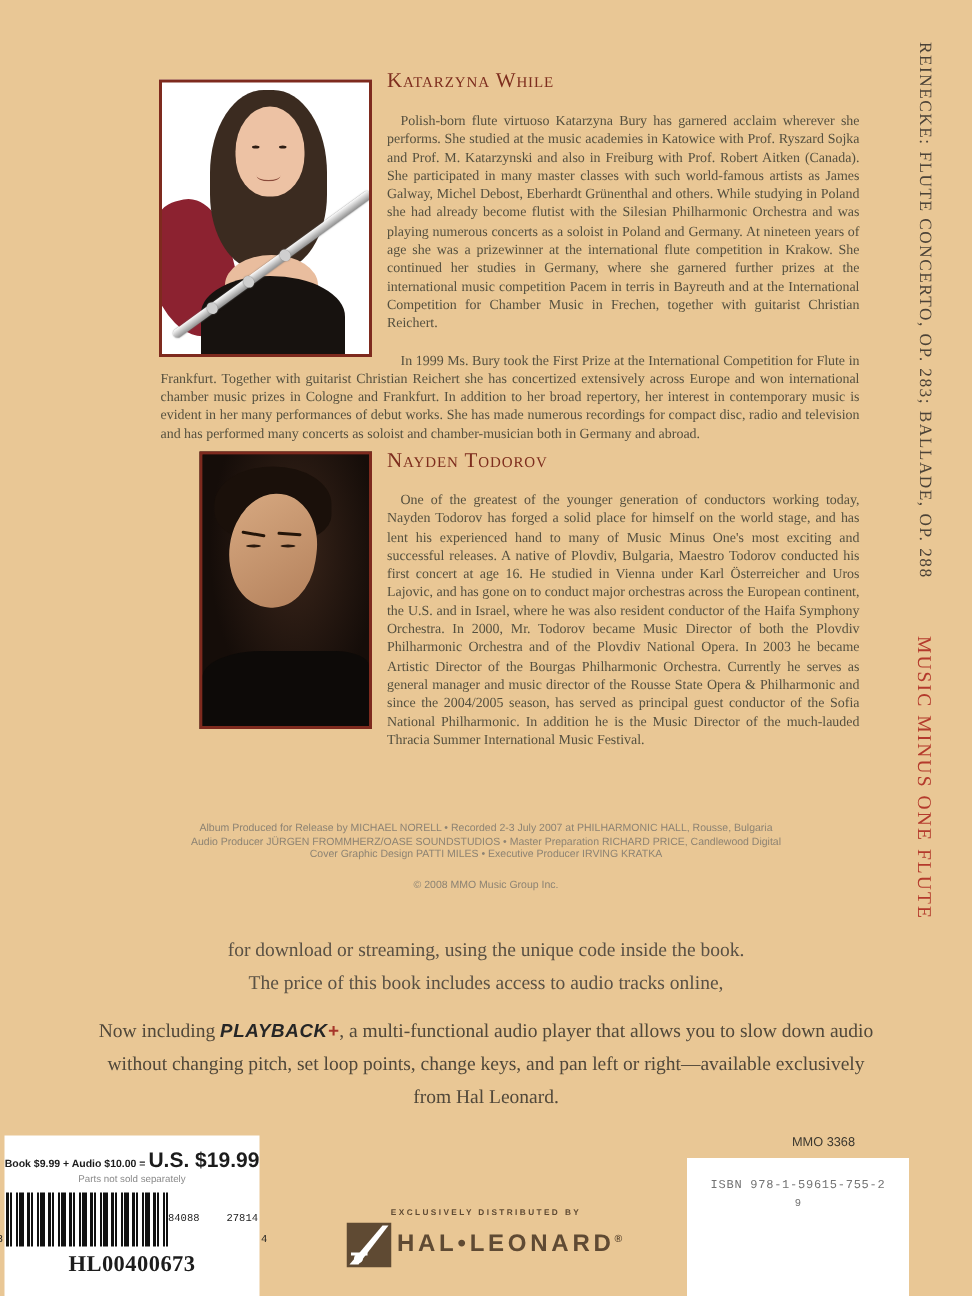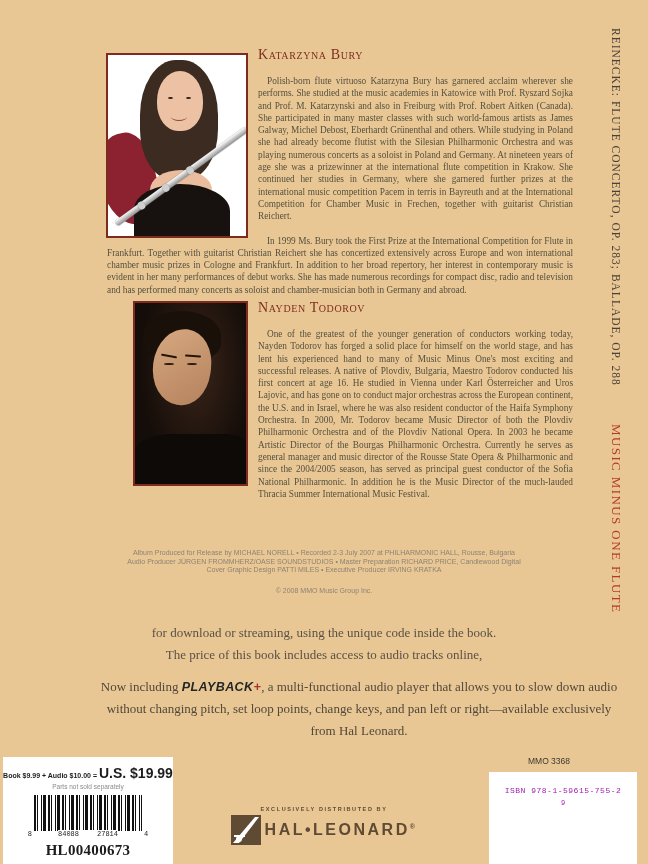--- a/index.html
+++ b/index.html
@@ -70,44 +70,44 @@
     position:absolute; left:0; top:587px; width:648px; text-align:center;
     font-family:"Liberation Sans", sans-serif; font-size:7px; color:#8d8373;
   }
   
   .price-note{
     position:absolute; left:0; top:622px; width:648px; text-align:center;
     font-size:13px; line-height:22px; color:#5a5144;
   }
   .playback-note{
     position:absolute; left:64px; top:676px; width:520px; text-align:center;
-    font-size:13px; line-height:22px; color:#51483a;margin-left:35px;
+    font-size:13px; line-height:22px; color:#51483a;
   }
   .pb-logo{font-family:"Liberation Sans", sans-serif; font-weight:bold; font-style:italic; font-size:12.5px; letter-spacing:0.4px; color:#262626;}
   .pb-plus{color:#a6352a; font-style:italic; font-weight:bold;}
   
   .price-box{
     position:absolute; left:3px; top:757px; width:170px; height:107px; background:#fff;
     font-family:"Liberation Sans", sans-serif; text-align:center; color:#1c1c1c;
   }
   .price-line{font-size:7px; font-weight:bold; margin-top:8px;}
   .price-main{font-size:14px; font-weight:bold;}
   .parts-note{font-size:6.5px; color:#8a8a8a; margin-top:2px;}
   .barcode{display:flex; align-items:flex-end; justify-content:center; margin-top:5px;}
   .bc-side{font-family:"Liberation Mono", monospace; font-size:7px; padding:0 2px;}
   .bars{
     width:108px; height:36px;
     background:repeating-linear-gradient(90deg,#111 0 2px,#fff 2px 3px,#111 3px 4px,#fff 4px 7px,#111 7px 8px,#fff 8px 9px,#111 9px 12px,#fff 12px 14px);
   }
-  .bc-wrap{display:flex; flex-direction:column; align-items:center;}
+  .bc-wrap{display:flex; flex-direction:row; align-items:center;}
   .bc-nums{display:flex; gap:18px; font-family:"Liberation Mono", monospace; font-size:7px; background:#fff; margin-top:-1px;}
   .hl-number{font-size:15px; font-weight:bold; margin-top:4px; letter-spacing:0.3px;font-family:Liberation Serif, serif;}
   .isbn-box{
     position:absolute; left:458px; top:772px; width:148px; height:92px; background:#fff;
-    text-align:center; color:#a21caf;margin-left:31px;
+    text-align:center; color:#737373;
   }
   .isbn-label{font-family:"Liberation Mono", monospace; font-size:8px; letter-spacing:0.5px; margin-top:14px;}
   .isbn-box .bars{width:120px; height:34px;}
   .isbn-box .barcode{margin-top:4px;}
   .mmo-number{
     position:absolute; left:458px; top:756px; width:182px; text-align:center;
     font-family:"Liberation Sans", sans-serif; font-size:8.5px; color:#3c382f;
   }
   
   .distributor{position:absolute; left:200px; top:806px; width:248px; text-align:center; color:#5f4a33;}
@@ -134,21 +134,21 @@
       <div class="p1-eye r"></div>
       <div class="p1-smile"></div>
       <div class="p1-chest"></div>
       <div class="p1-top"></div>
       <div class="p1-flute">
         <span class="p1-key" style="left:28px"></span>
         <span class="p1-key" style="left:58px"></span>
         <span class="p1-key" style="left:88px"></span>
       </div>
     </div>
-    <h3>Katarzyna Bury</h3>
+    <h3>Katarzyna While</h3>
     <p>Polish-born flute virtuoso Katarzyna Bury has garnered acclaim wherever she performs. She studied at the music academies in Katowice with Prof. Ryszard Sojka and Prof. M. Katarzynski and also in Freiburg with Prof. Robert Aitken (Canada). She participated in many master classes with such world-famous artists as James Galway, Michel Debost, Eberhardt Grünenthal and others. While studying in Poland she had already become flutist with the Silesian Philharmonic Orchestra and was playing numerous concerts as a soloist in Poland and Germany. At nineteen years of age she was a prizewinner at the international flute competition in Krakow. She continued her studies in Germany, where she garnered further prizes at the international music competition Pacem in terris in Bayreuth and at the International Competition for Chamber Music in Frechen, together with guitarist Christian Reichert.</p>
     <p>In 1999 Ms. Bury took the First Prize at the International Competition for Flute in Frankfurt. Together with guitarist Christian Reichert she has concertized extensively across Europe and won international chamber music prizes in Cologne and Frankfurt. In addition to her broad repertory, her interest in contemporary music is evident in her many performances of debut works. She has made numerous recordings for compact disc, radio and television and has performed many concerts as soloist and chamber-musician both in Germany and abroad.</p>
   </div>
 
   <div class="bio bio2">
     <div class="photo-frame photo2">
       <div class="photo2-bg"></div>
       <div class="p2-hair"></div>
       <div class="p2-face"></div>
       <div class="p2-brow l"></div>

